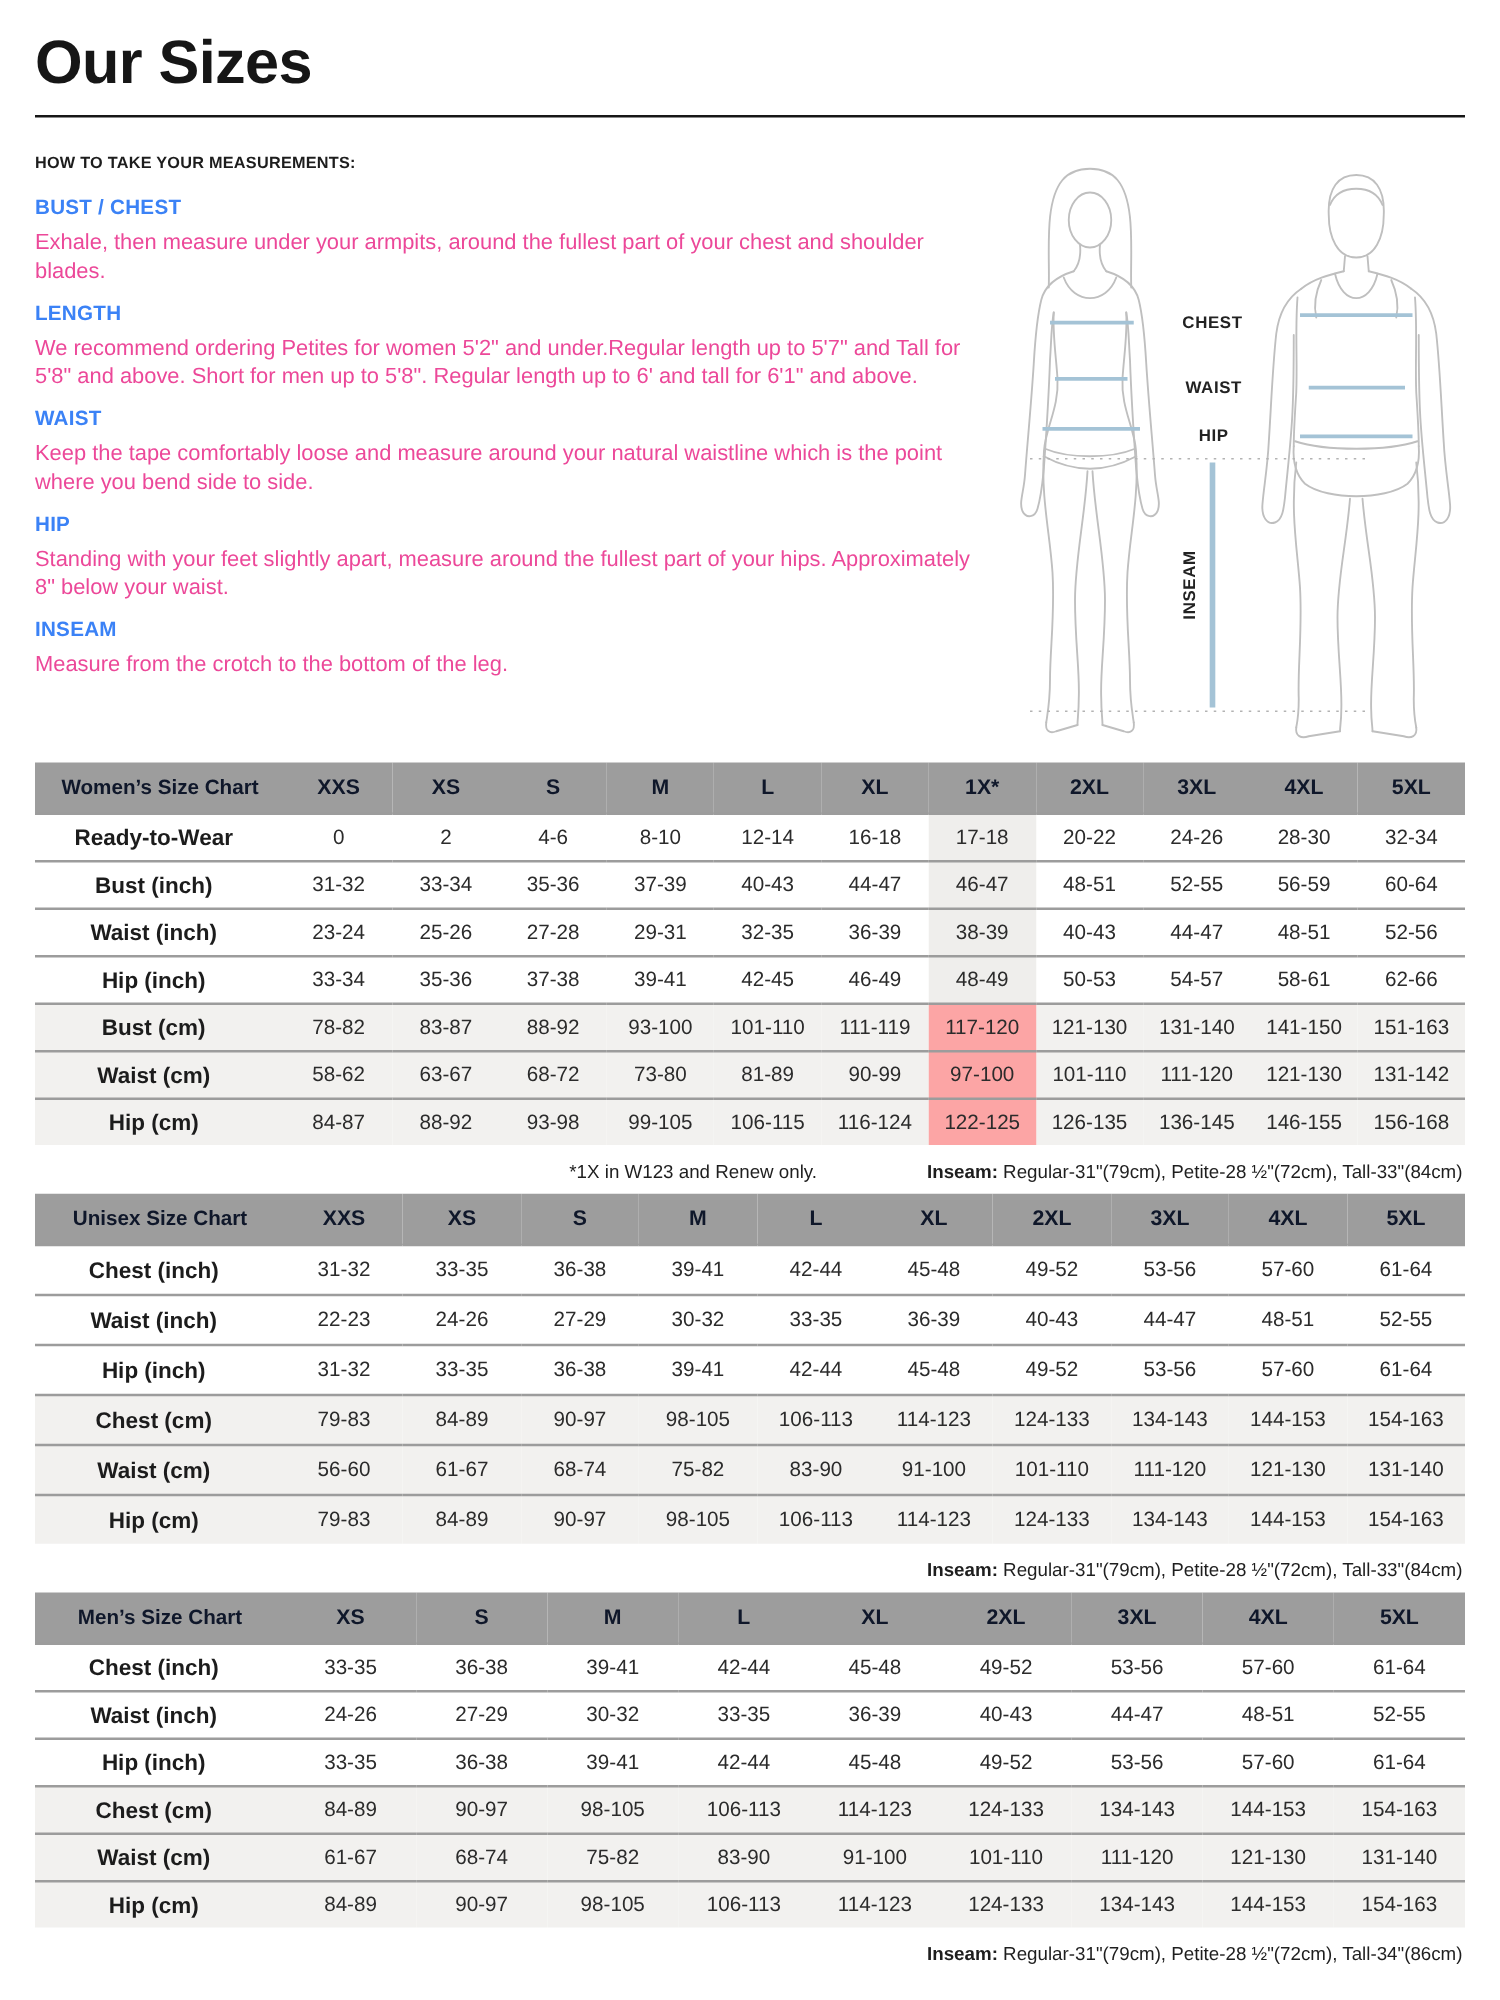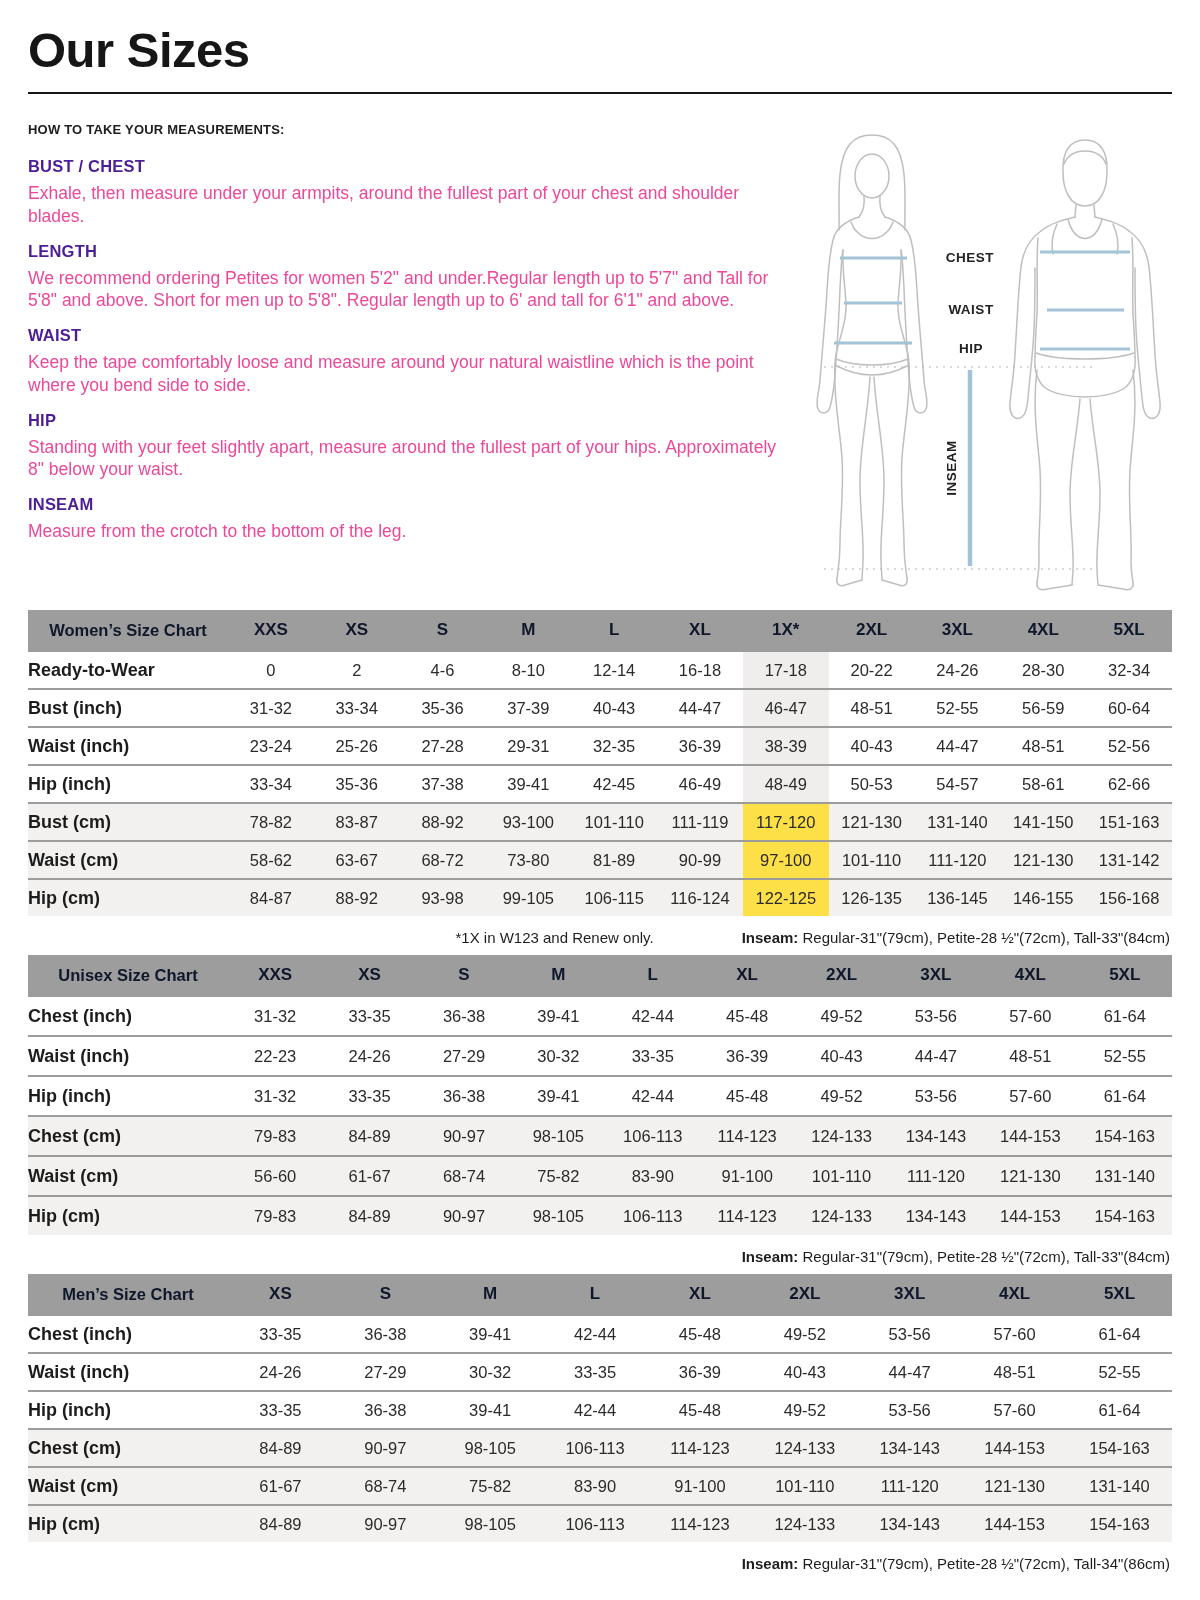--- a/index.html
+++ b/index.html
@@ -9,43 +9,43 @@
     -webkit-font-smoothing:antialiased;
   }
   .page{padding:14px 28px 0 28px;}
 
   h1.page-title{font-size:49px;font-weight:700;letter-spacing:-.5px;color:#161616;margin:8px 0 14px 0;}
   .rule{border:none;border-top:2px solid #161616;margin:0 0 22px 0;}
 
   .content{display:flex;}
   .instructions{width:752px;flex:none;}
   .howto-heading{font-size:13px;font-weight:700;letter-spacing:.2px;color:#1d1d1d;margin:6px 0 20px 0;}
-  .section h3{font-size:16.5px;font-weight:700;letter-spacing:.2px;color:#4c1d95;margin:14px 0 6px 0;}
+  .section h3{font-size:16.5px;font-weight:700;letter-spacing:.2px;color:#3b82f6;margin:14px 0 6px 0;}
   .section p{font-size:17.5px;line-height:1.3;color:#ec4899;margin:0 0 13px 0;}
 
   .diagram-wrap{flex:1;display:flex;justify-content:flex-end;align-items:center;}
   svg.diagram{display:block;margin-top:2px;}
   .outline{fill:none;stroke:#bfbfbf;stroke-width:1.5;stroke-linecap:round;}
   .measure{stroke:#a4c3d6;stroke-width:3;fill:none;}
   .inseam-line{stroke:#a4c3d6;stroke-width:4.5;fill:none;}
   .dotted{stroke:#b3b3b3;stroke-width:1.2;stroke-dasharray:2 5;fill:none;}
   .dlabel{font-family:"Liberation Sans",sans-serif;font-size:13.5px;font-weight:700;fill:#222;letter-spacing:.5px;}
 
   .tables{margin-top:6px;}
   table.size-table{width:100%;border-collapse:collapse;table-layout:fixed;}
   table.size-table col.label-col{width:200px;}
   table.size-table thead th{background:#9d9d9d;color:#0f172a;font-size:17px;font-weight:700;height:40px;text-align:center;padding:0;}
   table.size-table thead th.table-title{font-size:16.5px;}
   table.size-table tbody tr{border-top:2px solid #9c9c9c;}
-  table.size-table tbody th{text-align:left;padding:0 10px 0 0;font-size:18px;font-weight:700;color:#1c1c1c;height:36px;}
+  table.size-table tbody th{text-align:center;padding:0 10px 0 0;font-size:18px;font-weight:700;color:#1c1c1c;height:36px;}
   .table-block.unisex table.size-table tbody th{height:38px;}
   table.size-table td{text-align:center;font-size:16.5px;color:#2b2b2b;padding:0;}
   tr.shaded{background:#f2f1ef;}
   td.hl{background:#efeeec;}
-  tr.shaded td.hl{background:#fde047;}
+  tr.shaded td.hl{background:#fca5a5;}
 
   .footnote{display:flex;justify-content:flex-end;align-items:baseline;padding:13px 2px 9px 0;font-size:15px;color:#1e1e1e;}
   .footnote .star-note{margin-right:88px;}
   .footnote .inseam-note b{font-weight:700;}
 </style>
 </head>
 <body>
 
 <div class="page">
 

